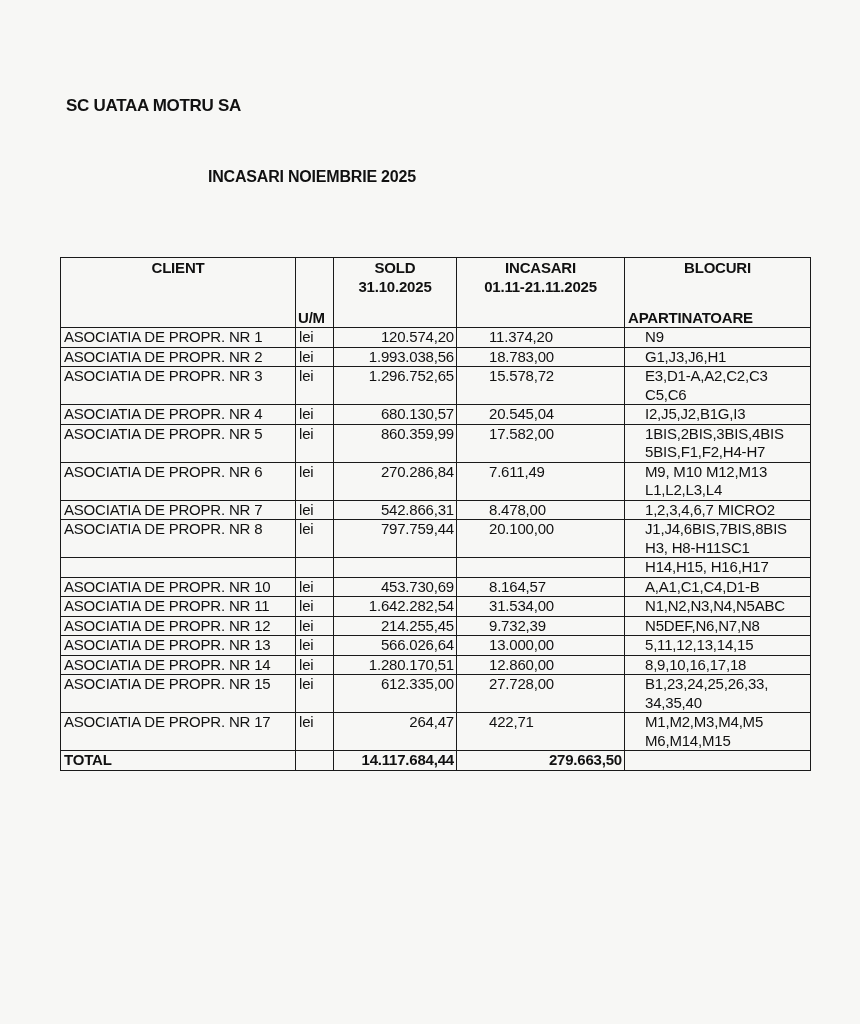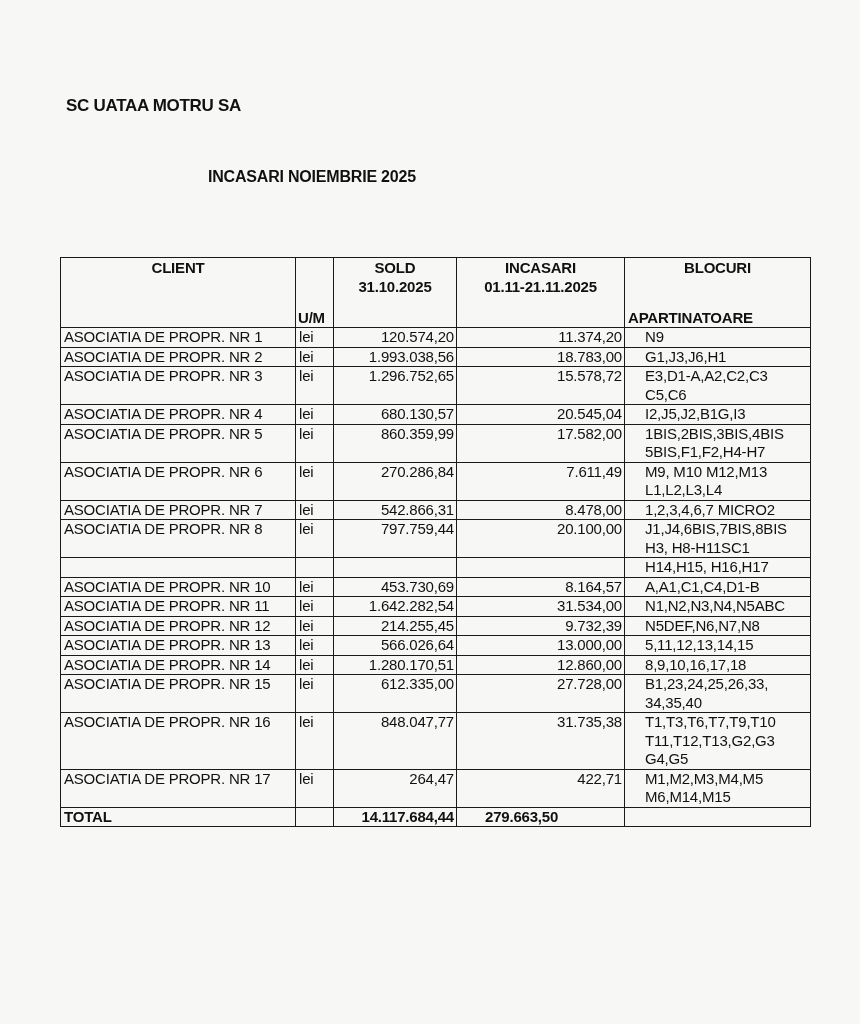--- a/index.html
+++ b/index.html
@@ -30,24 +30,24 @@
     padding: 0 3px;
     line-height: 18.5px;
     vertical-align: top;
     white-space: nowrap;
   }
   th { font-weight: bold; text-align: center; padding-top: 1px; }
   th.um { vertical-align: bottom; text-align: left; padding-left: 2px; }
   td.client { width: 228px; }
   td.um { width: 31px; }
   td.num { width: 117px; text-align: right; padding-right: 2px; }
-  td.inc { width: 133px; text-align: right; padding-right: 2px; padding-left: 32px; }
+  td.inc { width: 133px; text-align: left; padding-right: 2px; padding-left: 32px; }
   td.blk { width: 162px; padding-left: 20px; }
   tr.total td { font-weight: bold; }
-  tr.total td.inc { text-align: left; padding-left: 28px; }
+  tr.total td.inc { text-align: right; padding-left: 28px; }
   .line { display: block; }
 </style>
 </head>
 <body>
 
 <div class="company">SC UATAA MOTRU SA</div>
 <div class="subtitle">INCASARI NOIEMBRIE  2025</div>
 
 <table>
   <thead>
@@ -203,31 +203,20 @@
         <td class="client">ASOCIATIA DE PROPR. NR 15</td>
         <td class="um">lei</td>
         <td class="num">612.335,00</td>
         <td class="inc">27.728,00</td>
         <td class="blk">
           <span class="line">B1,23,24,25,26,33,</span>
           <span class="line">34,35,40</span>
         </td>
       </tr>
       <tr>
-        <td class="client">ASOCIATIA DE PROPR. NR 16</td>
-        <td class="um">lei</td>
-        <td class="num">848.047,77</td>
-        <td class="inc">31.735,38</td>
-        <td class="blk">
-          <span class="line">T1,T3,T6,T7,T9,T10</span>
-          <span class="line">T11,T12,T13,G2,G3</span>
-          <span class="line">G4,G5</span>
-        </td>
-      </tr>
-      <tr>
         <td class="client">ASOCIATIA DE PROPR. NR 17</td>
         <td class="um">lei</td>
         <td class="num">264,47</td>
         <td class="inc">422,71</td>
         <td class="blk">
           <span class="line">M1,M2,M3,M4,M5</span>
           <span class="line">M6,M14,M15</span>
         </td>
       </tr>
     </tbody>

